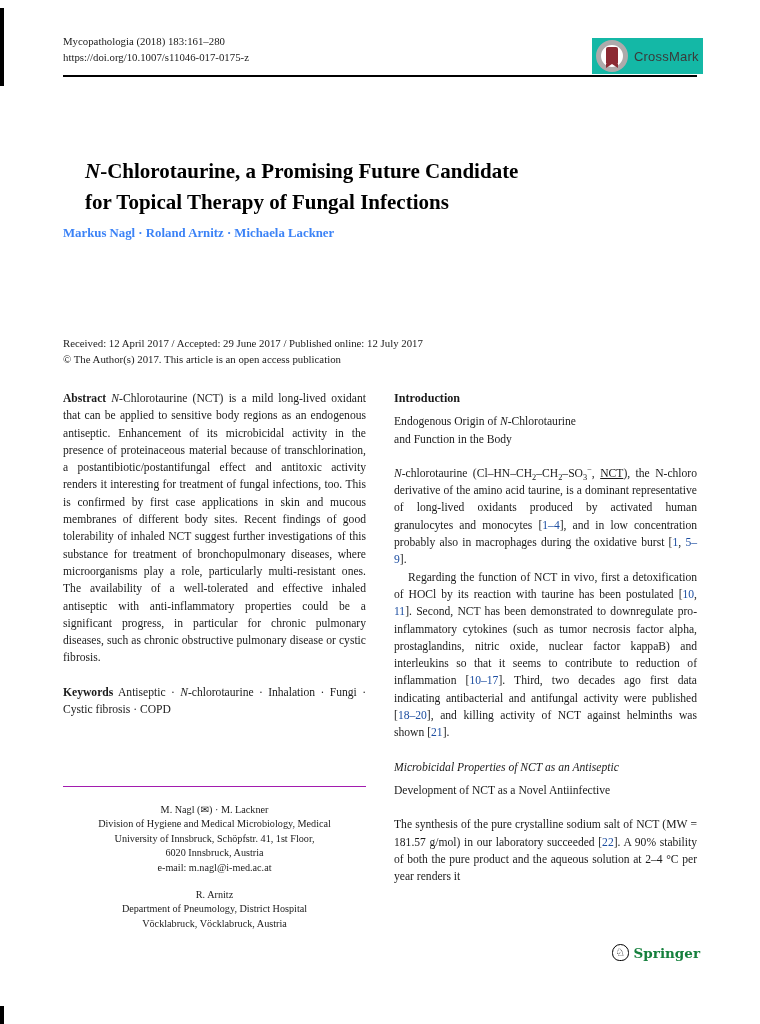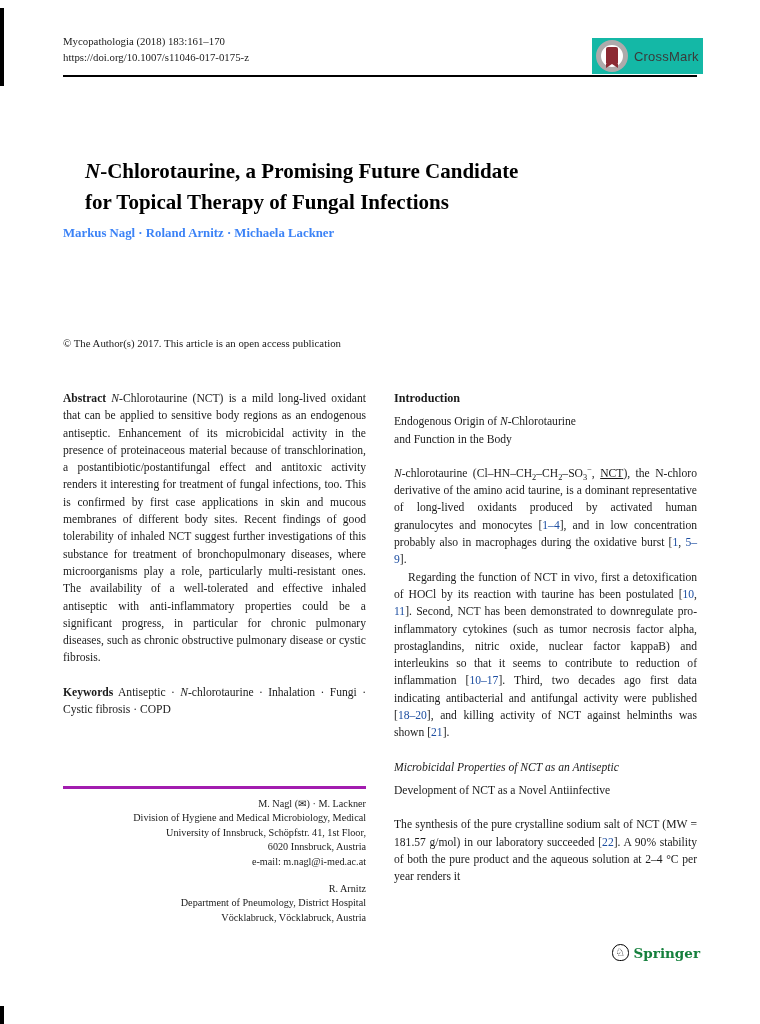--- a/index.html
+++ b/index.html
@@ -29,22 +29,22 @@
   .title{position:absolute;left:63px;top:142px;width:610px;font-size:21px;font-weight:bold;line-height:31px;color:#000;margin-left:22px;}
   .authors{position:absolute;left:63px;top:226px;font-size:12.8px;font-weight:bold;color:#3b82f6;}
 
   .dates-block{position:absolute;left:63px;top:335px;font-size:10.8px;line-height:16px;}
 
   .columns{position:absolute;left:63px;top:390px;width:634px;display:flex;gap:28px;}
   .col{width:303px;font-size:11.6px;line-height:17.3px;text-align:justify;}
   .para{margin:0;}
   .keywords{margin-top:17px;}
 
-  .footnotes{position:absolute;left:63px;top:786px;width:303px;border-top:3px solid #a21caf;padding-top:8px;
-             font-size:10.2px;line-height:14.4px;text-align:right;}
+  .footnotes{position:absolute;left:63px;top:786px;width:303px;border-top:1px solid #a21caf;padding-top:16px;
+             font-size:10.2px;line-height:14.4px;text-align:center;}
   .pre{white-space:pre-line;}
   .fn2{margin-top:13px;}
 
   .intro-heading{font-weight:bold;font-size:12.2px;margin:0;text-align:left;}
   .subheading{margin:6px 0 0 0;text-align:left;}
   .subheading-italic{margin:17px 0 0 0;font-style:italic;text-align:left;}
   .p-first{margin-top:17px;}
   .p-indent{text-indent:14px;margin:0;}
 
   .springer{position:absolute;right:60px;top:944px;display:flex;align-items:center;gap:5px;}
@@ -63,38 +63,39 @@
 </style>
 </head>
 <body>
 
 <div class="page">
 
   <div class="print-mark mark-top"></div>
   <div class="print-mark mark-bottom"></div>
 
   <div class="header-left">
-    <div>Mycopathologia (2018) 183:161–170</div>
+    <div>Mycopathologia (2018) 183:161–280</div>
     <div>https://doi.org/10.1007/s11046-017-0175-z</div>
   </div>
 
   <div class="header-rule"></div>
 
   <div class="crossmark">
     <span class="cm-icon">
         <span class="cm-inner"></span>
       </span>
     <span class="cm-text">CrossMark</span>
   </div>
 
   <h1 class="title"><span class="seg-i">N</span><span>-Chlorotaurine, a Promising Future Candidate</span><br><span>for Topical Therapy of Fungal Infections</span></h1>
 
   <div class="authors">Markus Nagl · Roland Arnitz · Michaela Lackner</div>
 
   <div class="dates-block">
+    <div>Received: 12 April 2017 / Accepted: 29 June 2017 / Published online: 12 July 2017</div>
     <div>© The Author(s) 2017. This article is an open access publication</div>
   </div>
 
   <div class="columns">
     <div class="col">
       <p class="para"><span class="seg-b">Abstract</span><span>  </span><span class="seg-i">N</span><span>-Chlorotaurine (NCT) is a mild long-lived oxidant that can be applied to sensitive body regions as an endogenous antiseptic. Enhancement of its microbicidal activity in the presence of proteinaceous material because of transchlorination, a postantibiotic/postantifungal effect and antitoxic activity renders it interesting for treatment of fungal infections, too. This is confirmed by first case applications in skin and mucous membranes of different body sites. Recent findings of good tolerability of inhaled NCT suggest further investigations of this substance for treatment of bronchopulmonary diseases, where microorganisms play a role, particularly multi-resistant ones. The availability of a well-tolerated and effective inhaled antiseptic with anti-inflammatory properties could be a significant progress, in particular for chronic pulmonary diseases, such as chronic obstructive pulmonary disease or cystic fibrosis.</span></p>
       <p class="para keywords"><span class="seg-b">Keywords</span><span>  Antiseptic · </span><span class="seg-i">N</span><span>-chlorotaurine · Inhalation · Fungi · Cystic fibrosis · COPD</span></p>
     </div>
     <div class="col">
       <h2 class="intro-heading">Introduction</h2>

